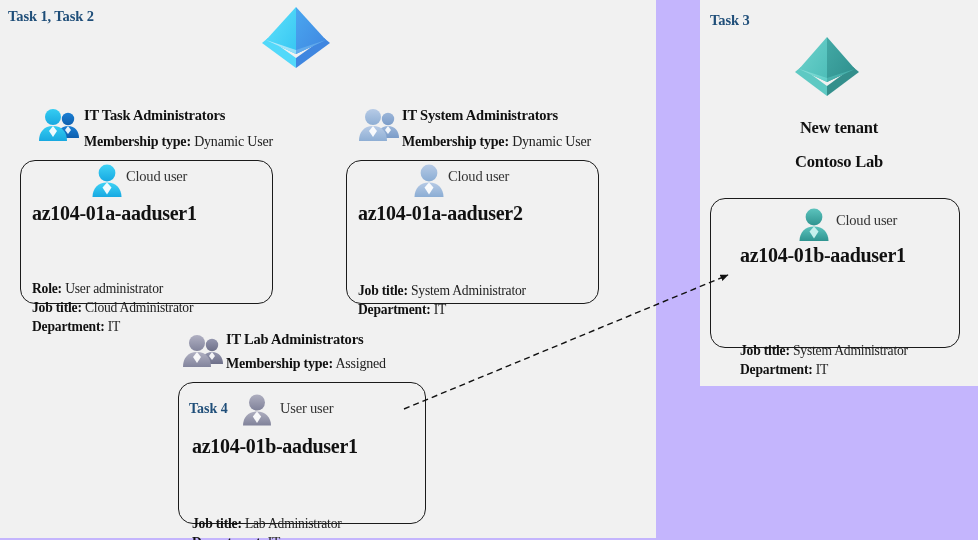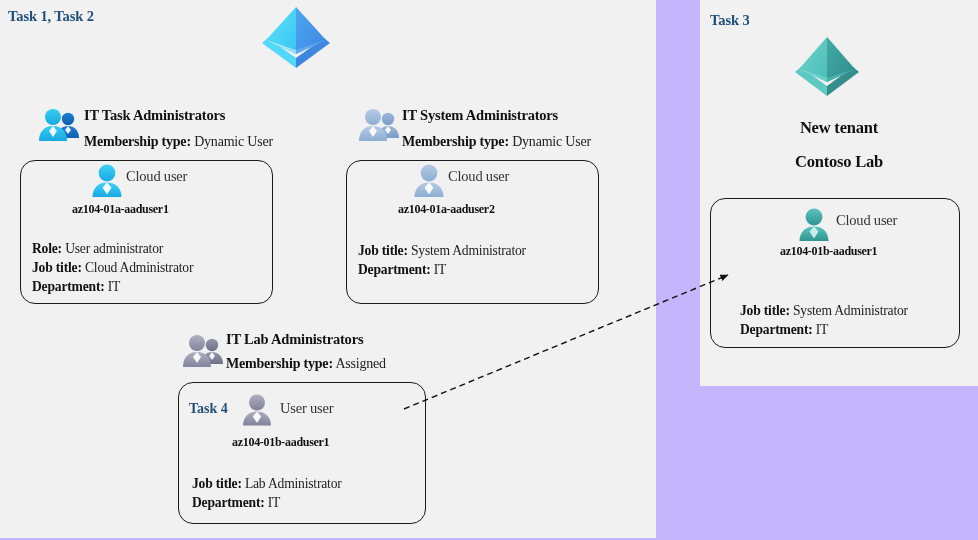--- a/index.html
+++ b/index.html
@@ -68,34 +68,34 @@
 
   .card-usertype {
     position: absolute;
     font-size: 14.5px;
     color: #333333;
     white-space: nowrap;
     letter-spacing: -0.2px;
   }
   .card-username {
     position: absolute;
-    font-size: 12px;
+    font-size: 20px;
     font-weight: bold;
     color: #111111;
     white-space: nowrap;
     letter-spacing: -0.3px;
-    margin-left: 40px;
   }
   .card-attrs {
     position: absolute;
     font-size: 13.6px;
     color: #222222;
     line-height: 19px;
     white-space: nowrap;
     letter-spacing: -0.2px;
+    margin-top: 40px;
   }
   .card-attrs .k { font-weight: bold; color: #111111; }
   .card-attrs .v { color: #222222; }
 
   .card-task {
     position: absolute;
     font-weight: bold;
     font-size: 14px;
     color: #1f4e79;
     white-space: nowrap;

